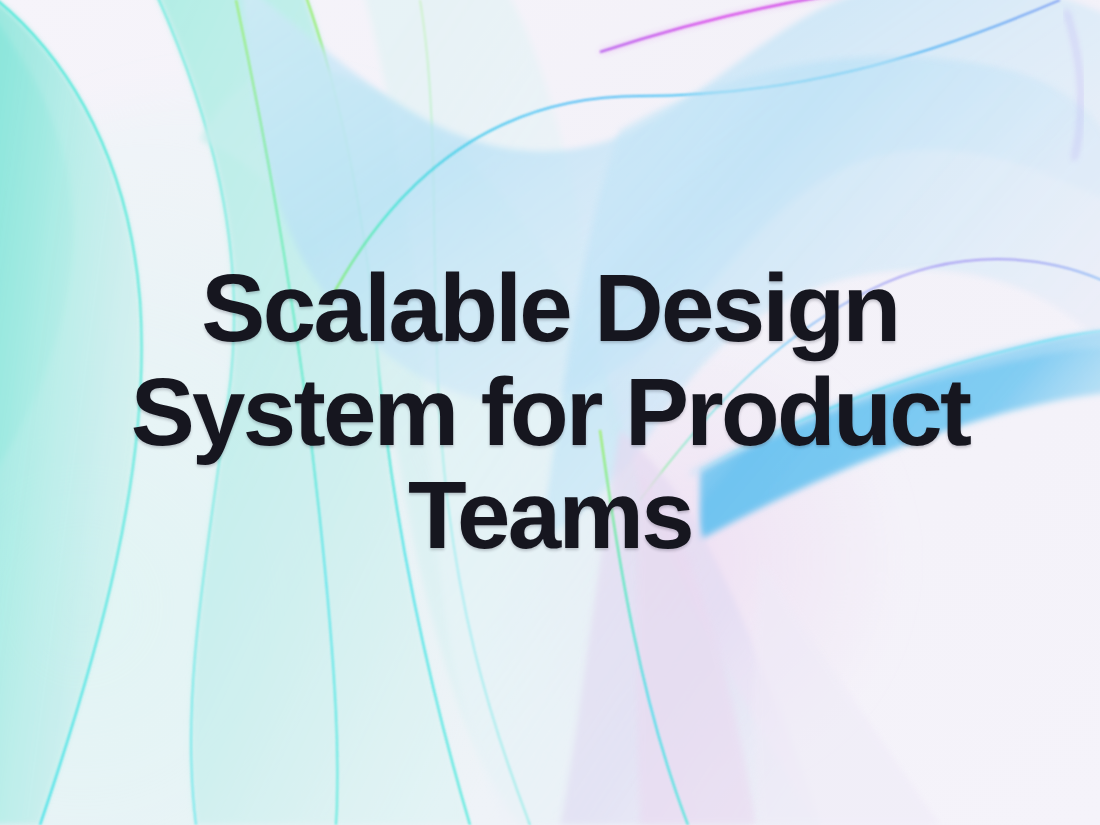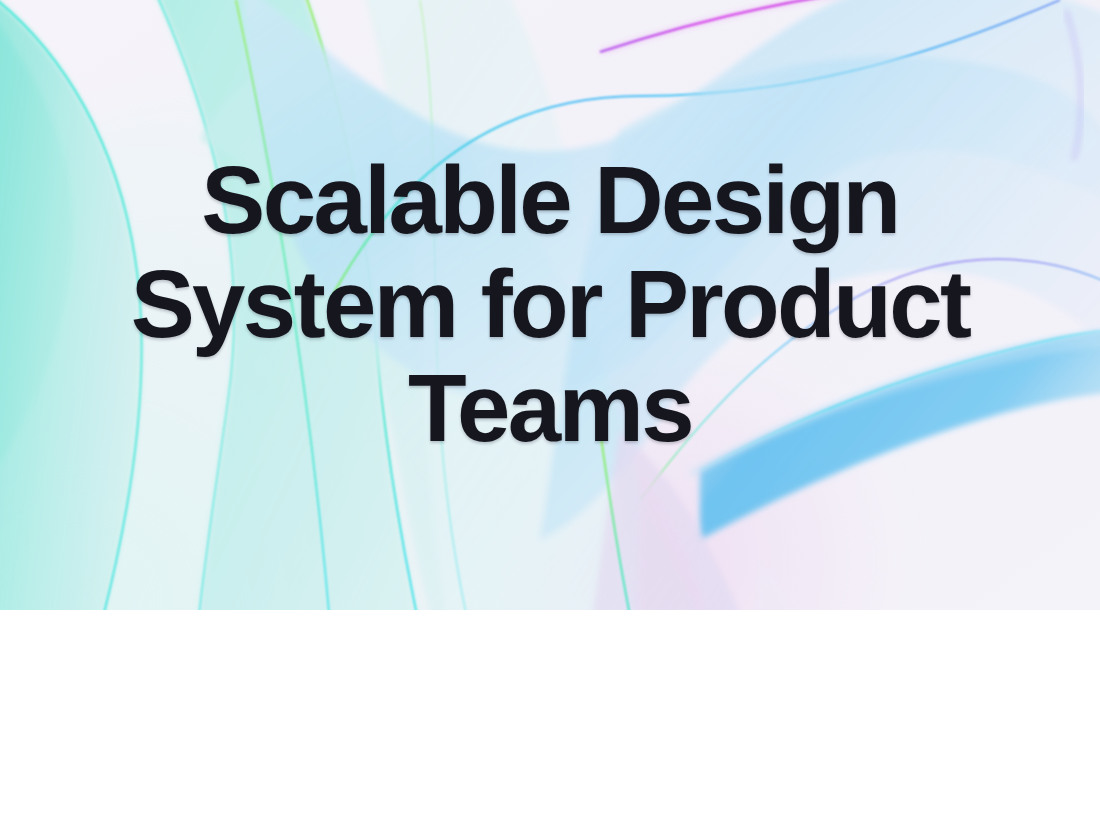--- a/index.html
+++ b/index.html
@@ -3,21 +3,21 @@
 <meta charset="utf-8">
 <style>
   html, body {
     margin: 0;
     padding: 0;
     background: #ffffff;
   }
   .stage {
     position: relative;
     width: 1100px;
-    height: 610px;
+    height: 825px;
     overflow: hidden;
     background: #c2410c;
     font-family: "Liberation Sans", sans-serif;
   }
   .bg-art {
     position: absolute;
     inset: 0;
     width: 1100px;
     height: 825px;
     display: block;

